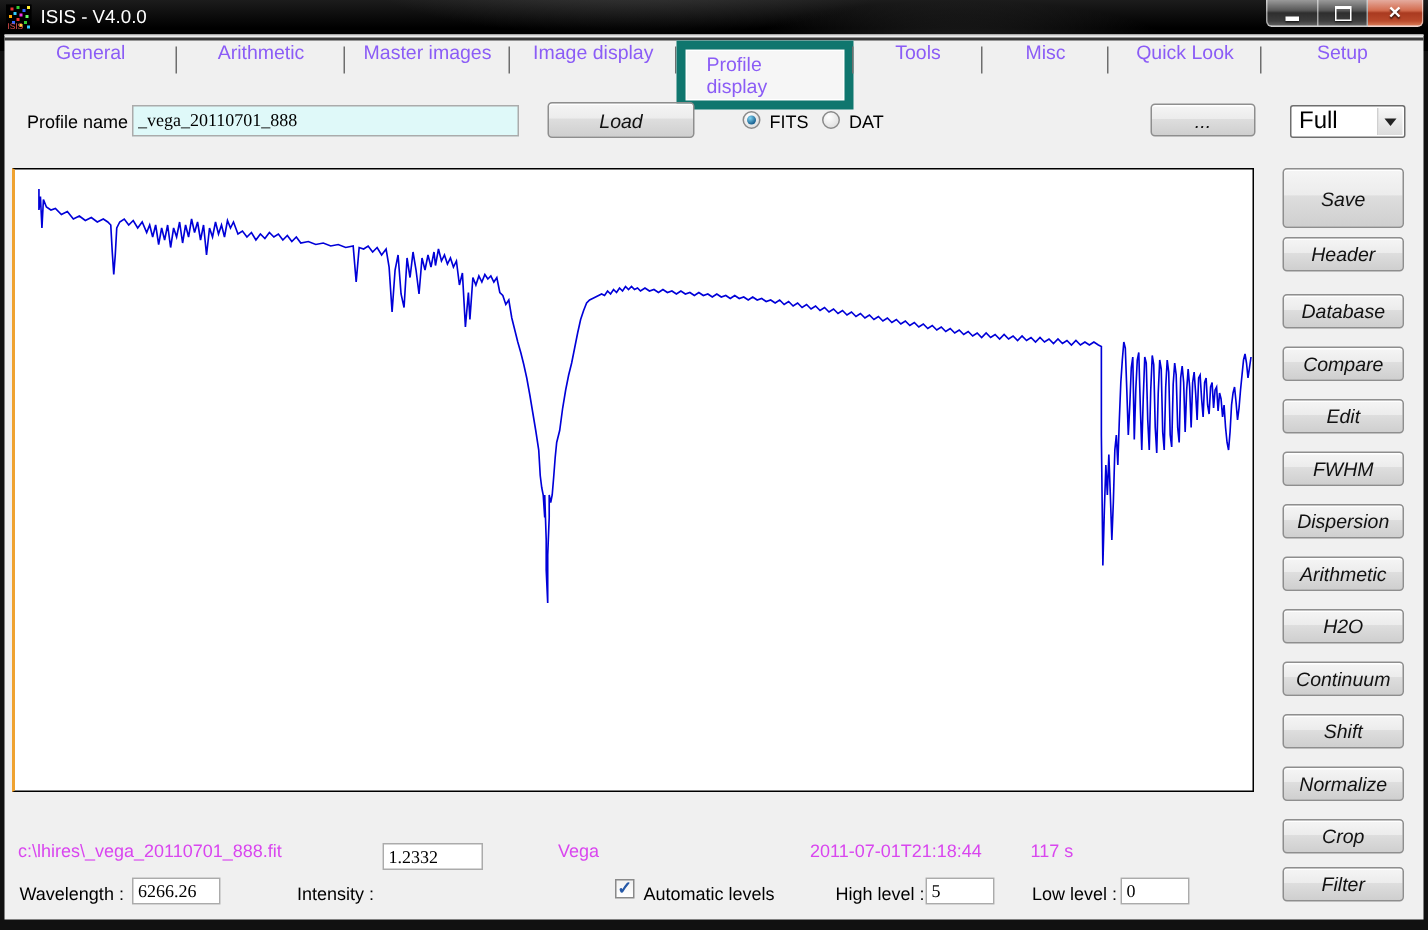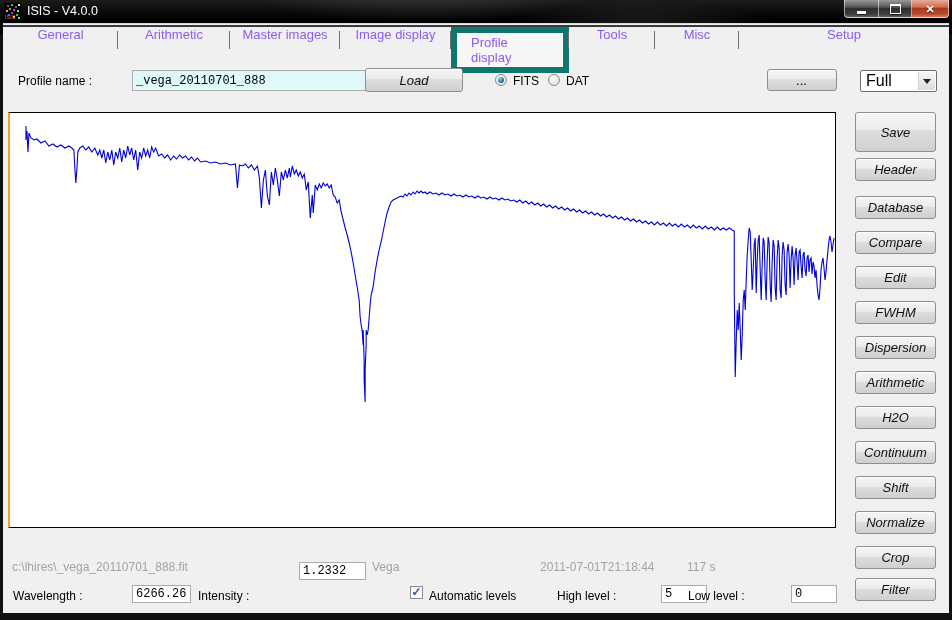--- a/index.html
+++ b/index.html
@@ -35,22 +35,22 @@
   .tabstrip{position:absolute;left:3px;top:25px;width:946px;height:28px;
     border-top:2px solid #3a3a3a;box-sizing:border-box;display:flex;}
   .tab{position:relative;height:26px;display:flex;align-items:flex-start;justify-content:center;
     font-size:13px;color:#8b5cf6;}
   .tab:not(:last-child)::after{content:'';position:absolute;right:0;top:4px;height:18px;width:1px;background:#6e6e6e;}
   .tab-box{border:6px solid #0f766e;background:#f6f6f6;box-shadow:inset 0 0 0 1px #ffffff;
     padding:2px 14px;}
 
   
   .lbl{position:absolute;font-size:12px;color:#000;white-space:nowrap;}
-  .txt{position:absolute;border:1px solid #ababab;background:#fff;font-family:Liberation Mono, monospace;
-    font-size:12px;color:#000;padding:0 3px;box-sizing:border-box;outline:none;margin-left:44px;}
+  .txt{position:absolute;border:1px solid #ababab;background:#fff;font-family:Liberation Serif, serif;
+    font-size:12px;color:#000;padding:0 3px;box-sizing:border-box;outline:none;}
   .btn{position:absolute;border:1px solid #8e8e8e;border-radius:3px;font-size:13px;color:#111;
     display:flex;align-items:center;justify-content:center;box-sizing:border-box;
     background:linear-gradient(180deg,#f5f5f5,#ececec 45%,#dedede 46%,#cfcfcf);
     box-shadow:inset 0 1px 0 #fff;font-style:italic;}
   .radio{position:absolute;width:12px;height:12px;border-radius:50%;border:1px solid #8a8a8a;
     background:radial-gradient(circle at 35% 30%,#fff,#d8d8d8);box-sizing:border-box;}
   .radio .dot{position:absolute;left:2px;top:2px;right:2px;bottom:2px;border-radius:50%;
     background:radial-gradient(circle at 35% 30%,#7fd4f2,#1c6392 70%);}
   .cb{position:absolute;width:13px;height:13px;border:1px solid #8a8a8a;background:linear-gradient(180deg,#f2f2f2,#fff);
     box-sizing:border-box;display:flex;align-items:center;justify-content:center;}
@@ -67,21 +67,21 @@
   
   .plot{position:absolute;left:8px;top:112px;width:828px;height:416px;background:#fff;
     border-top:1px solid #000;border-right:1px solid #000;border-bottom:1px solid #000;
     border-left:2px solid #efa230;box-sizing:border-box;}
   .plot svg{position:absolute;left:0;top:0;width:825px;height:414px;display:block;}
 
   
   .sidebtn{left:855px;width:81px;height:23px;}
 
   
-  .statustext{position:absolute;font-size:12px;color:#a3a3a3;white-space:nowrap;}
+  .statustext{position:absolute;font-size:12px;color:#d946ef;white-space:nowrap;}
 </style>
 </head>
 <body>
 
 <div id="app">
 
   <div class="titlebar">
     <svg class="app-icon" viewBox="0 0 17 17">
       <rect x="0" y="0" width="17" height="17" fill="#000"></rect>
       <rect x="3" y="2" width="2" height="2" fill="#e33"></rect>
@@ -130,20 +130,23 @@
       </div>
     <div class="tab" style="width:118px">
         <span class="tab-box">Profile display</span>
       </div>
     <div class="tab" style="width:86px">
         <span>Tools</span>
       </div>
     <div class="tab" style="width:84px">
         <span>Misc</span>
       </div>
+    <div class="tab" style="width:102px">
+        <span>Quick Look</span>
+      </div>
     <div class="tab" style="flex:1">
         <span>Setup</span>
       </div>
   </div>
 
   <span class="lbl" style="left:18px;top:74px">Profile name :</span>
   <input class="txt" style="left: 88px; top: 70px; width: 258px; height: 21px; background: rgb(223, 249, 249);" value="_vega_20110701_888">
   <div class="btn" style="left:365px;top:68px;width:98px;height:24px">Load</div>
 
   <div class="radio" style="left:495px;top:74px">

